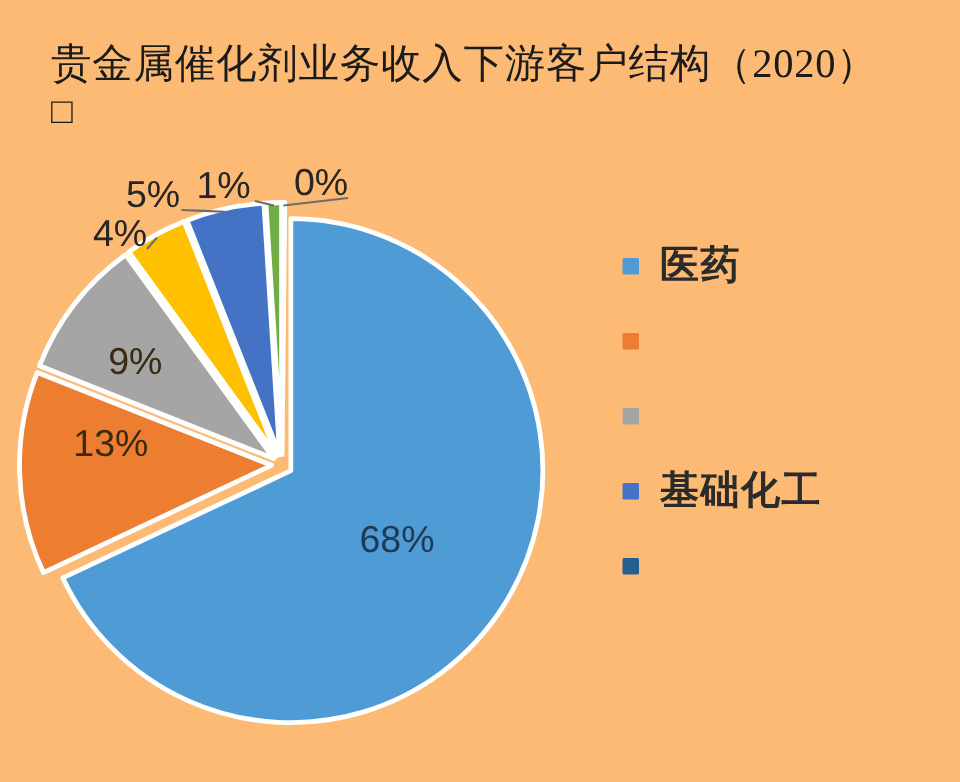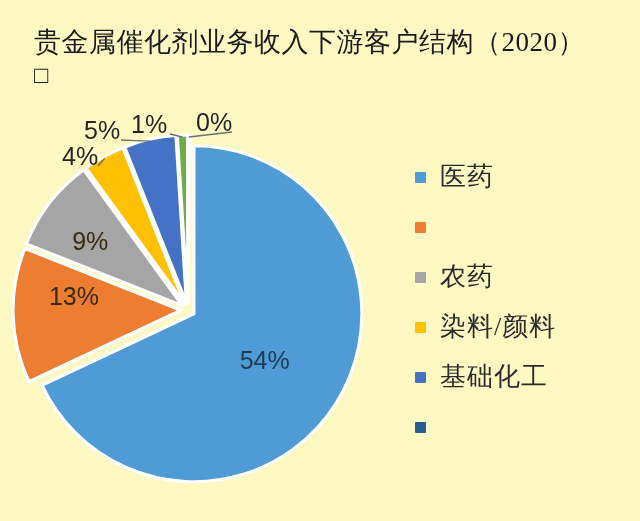--- a/index.html
+++ b/index.html
@@ -12,21 +12,21 @@
     height: 521px;
     position: relative;
     overflow: hidden;
     font-family: "Liberation Sans", sans-serif;
     -webkit-font-smoothing: antialiased;
   }
 
   #chart-root {
     position: absolute;
     inset: 0;
-    background: #fef9c3;
+    background: #fdba74;
   }
 
   
   .chart-title {
     position: absolute;
     left: 34px;
     top: 24px;
     width: 580px;
     font-family: "Liberation Serif", "DejaVu Serif", serif;
     font-size: 27px;
@@ -72,20 +72,21 @@
   .legend {
     position: absolute;
     left: 415px;
     top: 152px;
     width: 220px;
   }
   .legend-item {
     display: flex;
     align-items: center;
     height: 50px;
+    font-weight: bold;
   }
   .legend-swatch {
     width: 11px;
     height: 11px;
     flex: 0 0 11px;
     margin-right: 14px;
     border-radius: 1px;
   }
   .legend-label {
     font-family: "Liberation Serif", "DejaVu Serif", serif;
@@ -118,44 +119,39 @@
       <g id="leader-lines" stroke="#6d6d6d" stroke-width="1.4" fill="none">
           <path d="M 90 68 L 93.32830719020171 64.19947217620576 L 96.65661438040341 60.39894435241152"></path>
           <path d="M 113 42 L 127.63060961919908 42.58320009229834 L 142.26121923839816 43.16640018459668"></path>
           <path d="M 162 36 L 168.28296933974198 37.54268252836421 L 174.56593867948396 39.08536505672842"></path>
           <path d="M 224 34 L 202.4680077555255 36.50126608590871 L 180.93601551105098 39.00253217181742"></path>
         </g>
     </svg>
   </div>
 
   <div id="data-labels">
-      <div class="data-label inside-light" style="left: 239.671px; top: 347.561px;">54%</div>
+      <div class="data-label inside-light" style="left: 239.671px; top: 347.561px;">68%</div>
       <div class="data-label inside-dark" style="left: 48.8949px; top: 284px;">13%</div>
       <div class="data-label inside-dark" style="left: 72.1664px; top: 228.869px;">9%</div>
       <div class="data-label" style="left: 62px; top: 144px;">4%</div>
       <div class="data-label" style="left: 84px; top: 118px;">5%</div>
       <div class="data-label" style="left: 131px; top: 112px;">1%</div>
       <div class="data-label" style="left: 196px; top: 110px;">0%</div>
     </div>
 
   <div class="legend">
     <div class="legend-item">
       <span class="legend-swatch" style="background: rgb(78, 155, 213);"></span>
       <span class="legend-label">医药</span>
     </div>
     <div class="legend-item">
       <span class="legend-swatch" style="background: rgb(237, 125, 49);"></span>
     </div>
     <div class="legend-item">
       <span class="legend-swatch" style="background: rgb(165, 165, 165);"></span>
-      <span class="legend-label">农药</span>
-    </div>
-    <div class="legend-item">
-      <span class="legend-swatch" style="background: rgb(255, 192, 0);"></span>
-      <span class="legend-label">染料/颜料</span>
     </div>
     <div class="legend-item">
       <span class="legend-swatch" style="background: rgb(68, 114, 196);"></span>
       <span class="legend-label">基础化工</span>
     </div>
     <div class="legend-item">
       <span class="legend-swatch" style="background: rgb(37, 94, 145);"></span>
     </div>
   </div>
 

